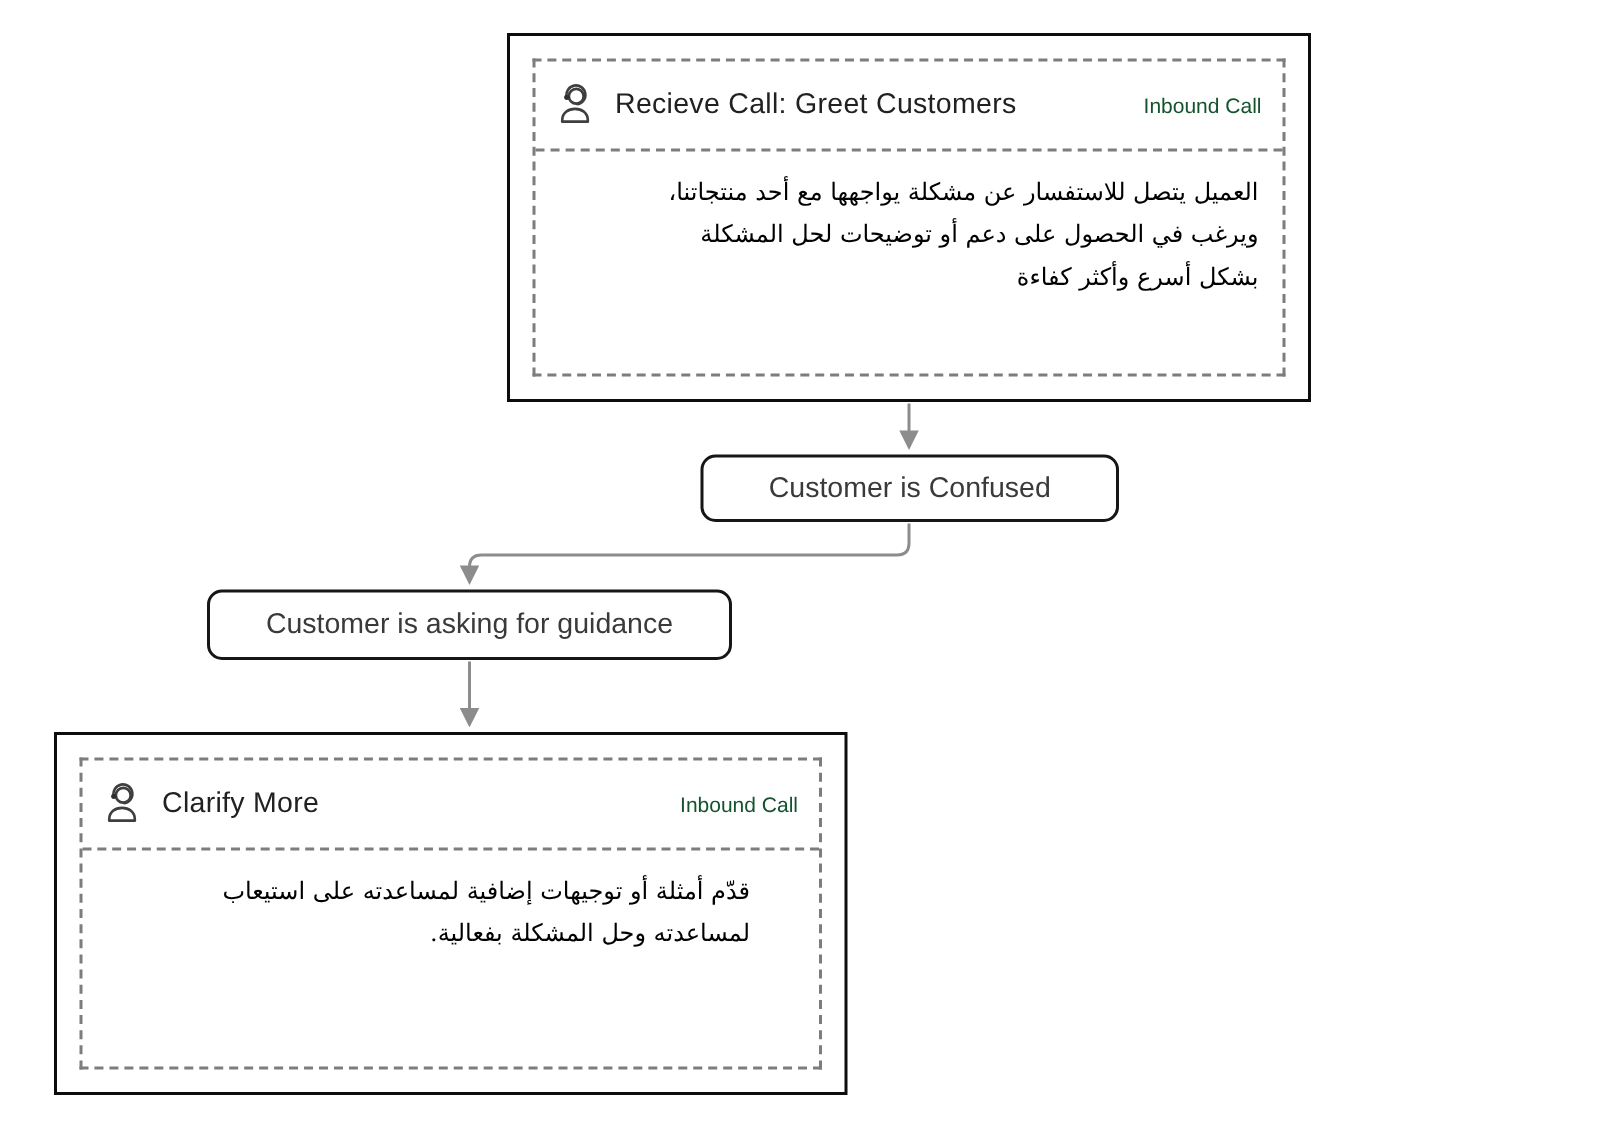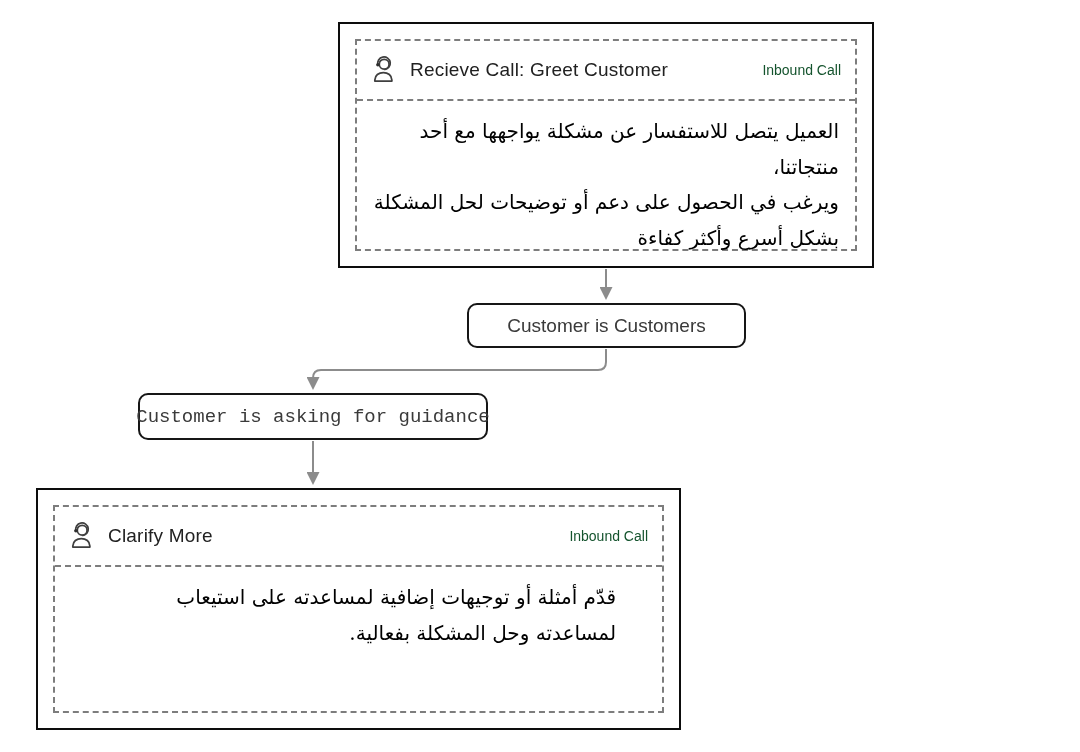--- a/index.html
+++ b/index.html
@@ -51,21 +51,21 @@
     margin-left: auto;
     font-size: 14px;
     color: #14532d;
     white-space: nowrap;
   }
   .node-body {
     direction: rtl;
     text-align: right;
     white-space: pre-line;
     font-family: "DejaVu Serif", "DejaVu Sans", sans-serif;
-    font-size: 20px;
+    font-size: 16px;
     line-height: 1.78;
     color: #000000;
     padding: 13px 16px 0 16px;
   }
   .node-body.narrow-right { padding-right: 46px; }
 
   
   .pill-node {
     position: absolute;
     display: flex;
@@ -75,22 +75,22 @@
     border: 2px solid #161616;
     border-radius: 10px;
     font-size: 19px;
     color: #3a3a3a;
     white-space: nowrap;
   }
 
   
   #node-receive   { left: 338px; top: 22px;  width: 536px; height: 246px; }
   #node-confused  { left: 467px; top: 303px; width: 279px; height: 45px; }
-  #node-guidance  { left: 138px; top: 393px; width: 350px; height: 47px; font-family: Liberation Mono, monospace; }
-  #node-clarify   { left: 36px;  top: 488px; width: 645px; height: 242px; }
+  #node-guidance  { left: 138px; top: 393px; width: 350px; height: 47px; }
+  #node-clarify   { left: 36px;  top: 488px; width: 529px; height: 242px; }
 </style>
 </head>
 <body>
 
 <div class="canvas">
 
   <svg class="connectors" viewBox="0 0 1080 752">
     <defs>
       <marker id="arrowhead" viewBox="0 0 10 10" refX="8.5" refY="5" markerWidth="6.5" markerHeight="6.5" orient="auto-start-reverse">
         <path d="M0,0 L10,5 L0,10 z" fill="#8c8c8c"></path>
@@ -105,31 +105,31 @@
     <div class="task-inner">
       <div class="node-header">
         <span class="agent-icon">
           <svg viewBox="0 0 24 26" fill="none" stroke="#3f3f3f" stroke-width="1.5">
             <circle cx="13" cy="8" r="4.2"></circle>
             <path d="M7.6,8.6 A5.4,5.4 0 1 1 13.2,12.6"></path>
             <circle cx="7.6" cy="8.6" r="1.5" fill="#2e2e2e" stroke="none"></circle>
             <path d="M5,22.5 L5,21.6 C5,17.6 8.4,15.2 12.3,15.2 C16.2,15.2 19.6,17.6 19.6,21.6 L19.6,22.5 Z" stroke-linejoin="round"></path>
           </svg>
         </span>
-        <span class="node-title">Recieve Call: Greet Customer</span>
+        <span class="node-title">Recieve Call: Greet Customers</span>
         <span class="node-badge">Inbound Call</span>
       </div>
       <div class="node-body" dir="rtl">العميل يتصل للاستفسار عن مشكلة يواجهها مع أحد منتجاتنا،
 ويرغب في الحصول على دعم أو توضيحات لحل المشكلة
 بشكل أسرع وأكثر كفاءة</div>
     </div>
   </div>
 
   <div class="pill-node" id="node-confused">
-    <span>Customer is Customers</span>
+    <span>Customer is Confused</span>
   </div>
 
   <div class="pill-node" id="node-guidance">
     <span>Customer is asking for guidance</span>
   </div>
 
   <div class="task-node" id="node-clarify">
     <div class="task-inner">
       <div class="node-header">
         <span class="agent-icon">

